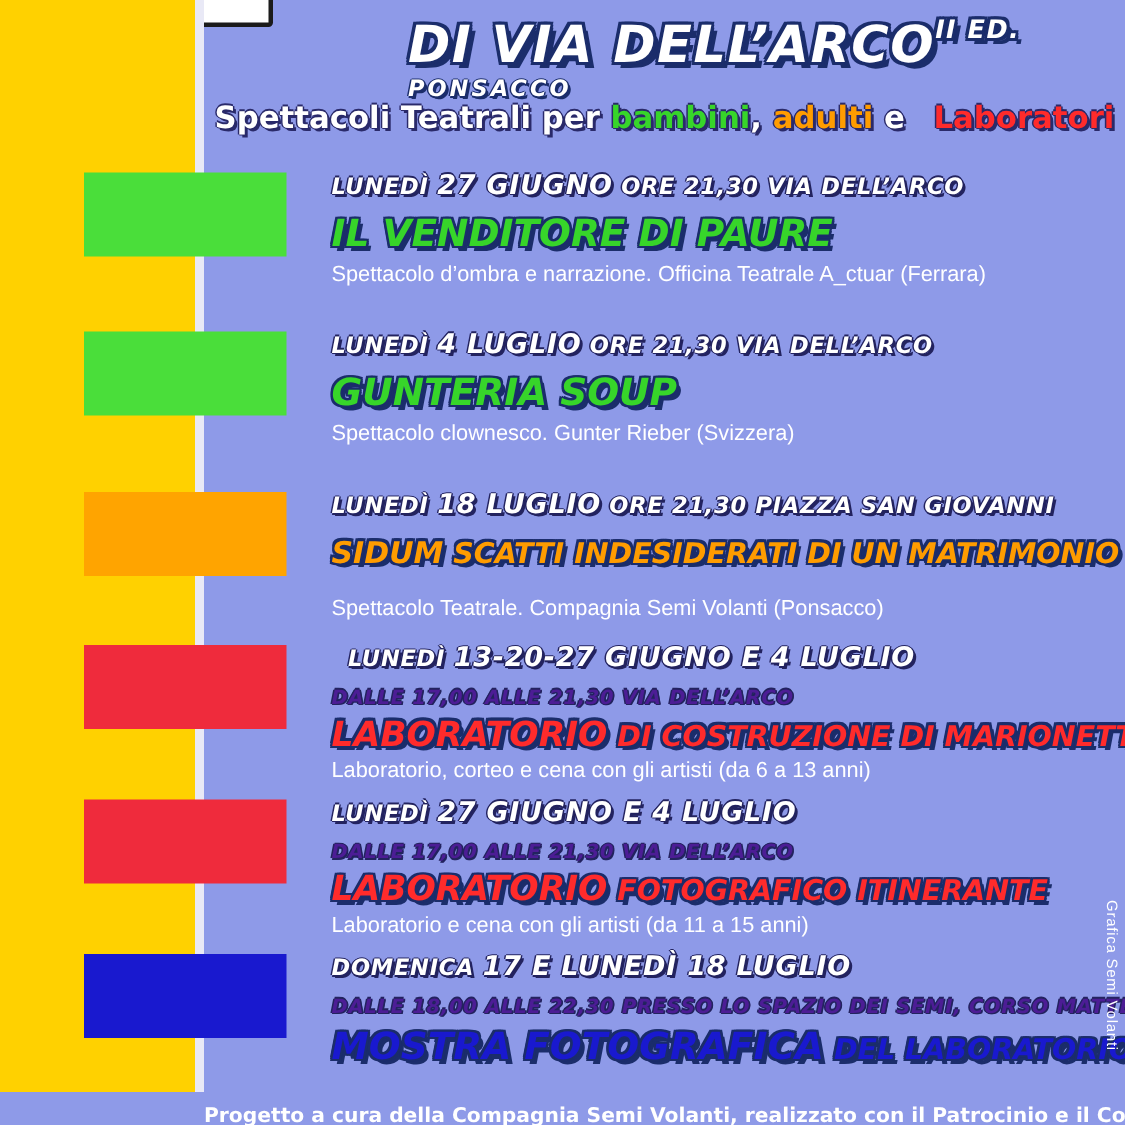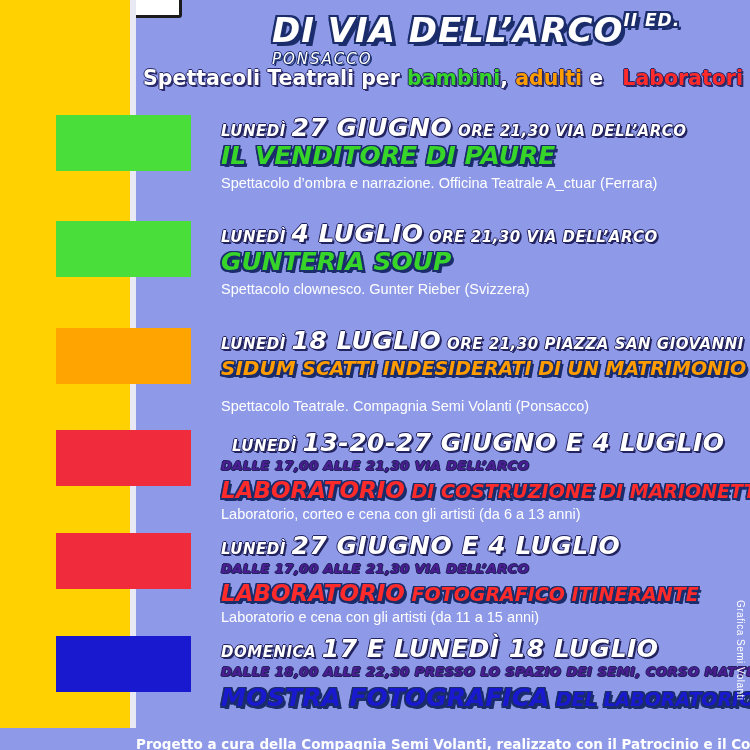--- a/index.html
+++ b/index.html
@@ -43,21 +43,21 @@
       -2px -2px #1b2d6b, 2px -2px #1b2d6b, -2px 2px #1b2d6b, 2px 2px #1b2d6b,
       4px 4px 0 #1b2d6b;
     white-space:nowrap;
   }
   .title-ed{
     font-size:17px;vertical-align:top;
   }
   .subtitle-city{
     position:absolute;left:272px;top:50px;
     font-family:"DejaVu Sans", sans-serif;
-    font-weight:normal;font-style:italic;font-size:15px;
+    font-weight:bold;font-style:italic;font-size:15px;
     letter-spacing:2px;color:#ffffff;
     text-shadow:-1px 0 #1b2d6b,1px 0 #1b2d6b,0 -1px #1b2d6b,0 1px #1b2d6b,2px 2px 0 #1b2d6b;
   }
   .tagline{
     position:absolute;left:136px;top:66px;width:614px;
     text-align:center;
     font-family:"DejaVu Sans", sans-serif;
     font-weight:bold;font-size:20.5px;
     color:#ffffff;
     white-space:nowrap;
@@ -72,21 +72,21 @@
   .swatch{
     position:absolute;left:-80px;width:135px;height:56px;
   }
   .ev-line1{
     font-family:"DejaVu Sans", sans-serif;
     font-weight:bold;font-style:italic;
     color:#ffffff;white-space:nowrap;
     text-shadow:-1px 0 #23235f,1px 0 #23235f,0 -1px #23235f,0 1px #23235f,2px 2px 0 #23235f;
   }
   .ev-l1-small{font-size:15px;letter-spacing:.5px;}
-  .ev-l1-big{font-size:25px;letter-spacing:.5px;margin-top:20px;}
+  .ev-l1-big{font-size:18px;letter-spacing:.5px;margin-top:20px;}
   .ev-l1-mid{font-size:15px;letter-spacing:.5px;}
   .ev-sub{
     font-family:"DejaVu Sans", sans-serif;
     font-weight:bold;font-style:italic;font-size:13px;
     color:#4c1d95;letter-spacing:.5px;white-space:nowrap;
     text-shadow:-1px 0 #23235f,1px 0 #23235f,0 -1px #23235f,0 1px #23235f,1px 1px 0 #23235f;
   }
   .ev-title{
     font-family:"DejaVu Sans", sans-serif;
     font-weight:bold;font-style:italic;

